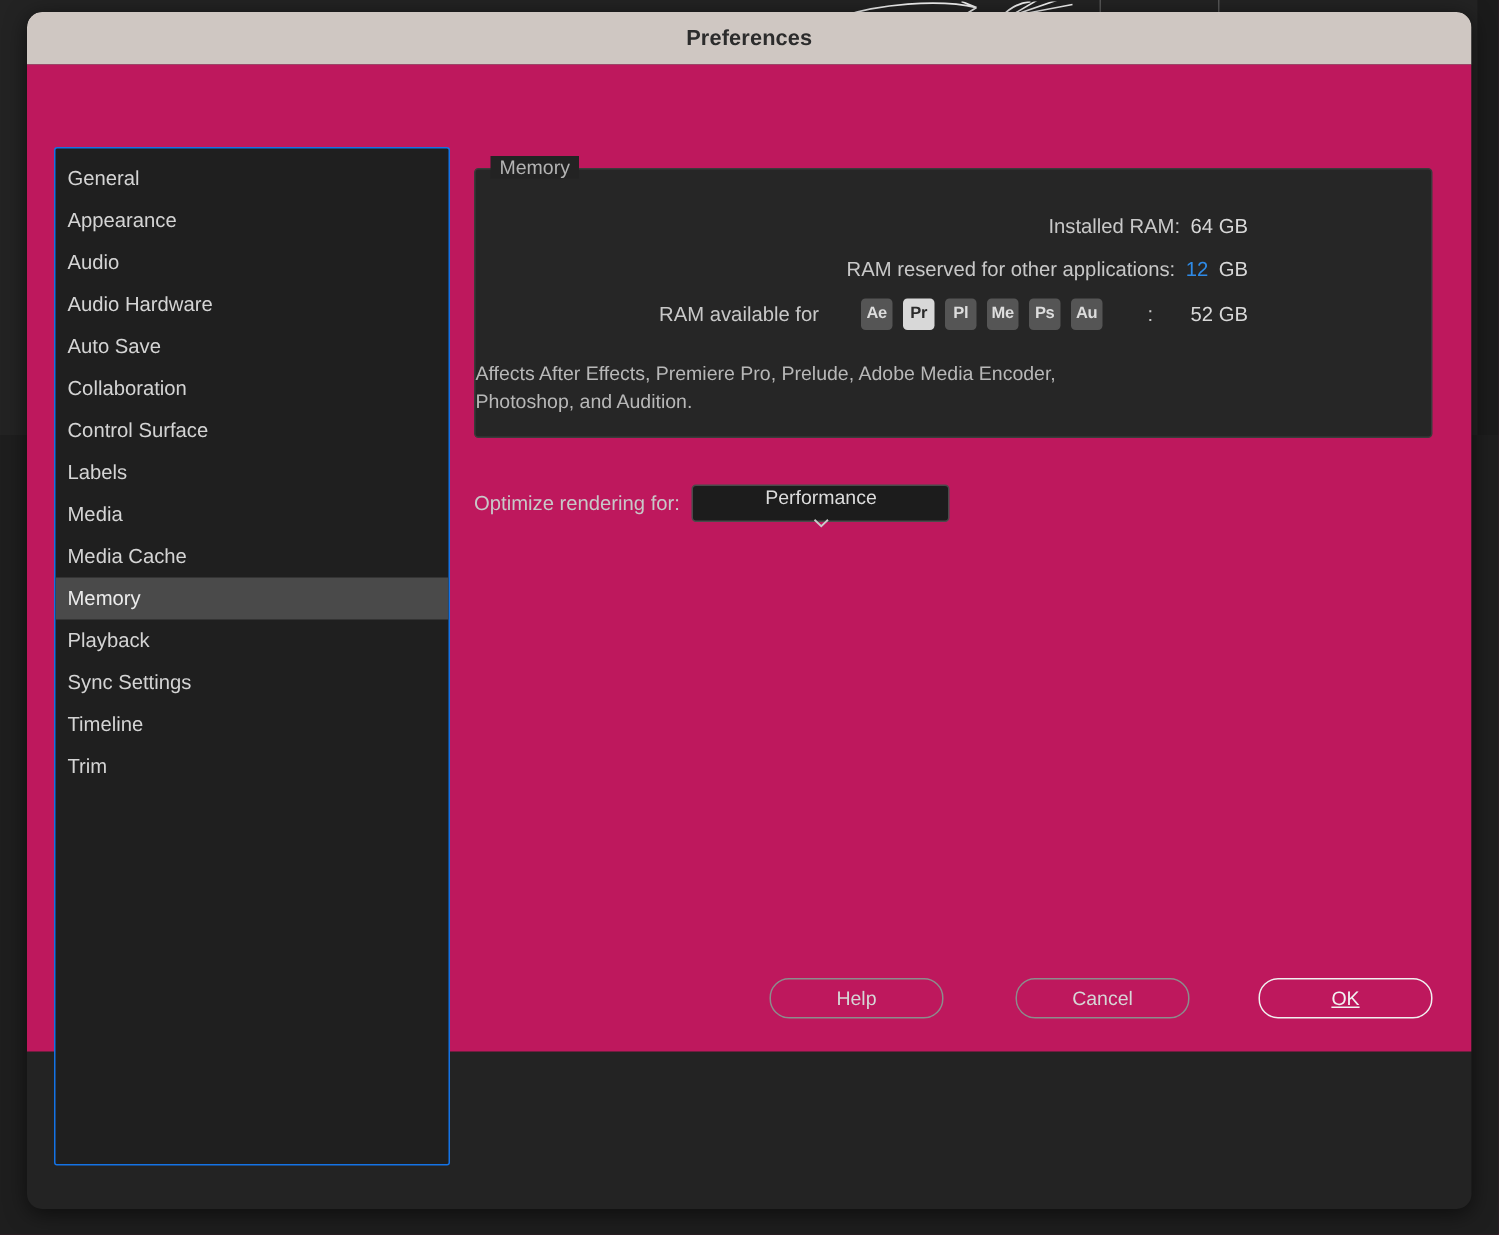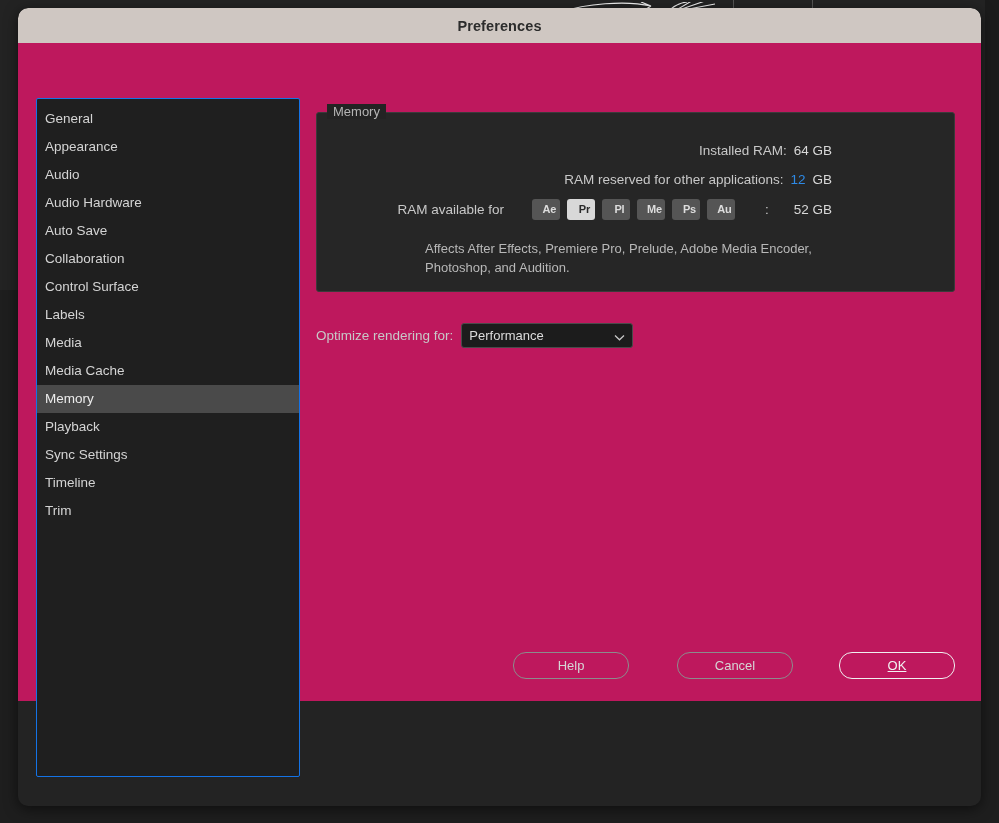--- a/index.html
+++ b/index.html
@@ -166,31 +166,29 @@
     height: 21px;
     border-radius: 3px;
     background: #555;
     color: #ddd;
     font-size: 11px;
     font-weight: bold;
     display: flex;
     align-items: center;
     justify-content: center;
     letter-spacing: -0.2px;
-    padding-left: 7px;
   }
   .app-badge.active {
     background: #d8d8d8;
     color: #2a2a2a;
   }
   .colon-sep { margin-left: 12px; color: #c8c8c8; }
 
   #memory-note {
     margin-top: 18px;
-    margin-left: 108px;
     width: 430px;
     font-size: 13px;
     line-height: 19px;
     color: #b8b8b8;
   }
 
   
   #optimize-row {
     display: flex;
     align-items: center;
@@ -206,20 +204,21 @@
     height: 25px;
     background: #1c1c1c;
     border: 1px solid #4a4a4a;
     border-radius: 3px;
     display: flex;
     align-items: center;
     justify-content: space-between;
     padding: 0 7px;
     box-sizing: border-box;
     cursor: default;
+    flex-direction: column;
   }
   #optimize-select-value {
     font-size: 13px;
     color: #dcdcdc;
   }
 
   
   #dialog-footer {
     position: absolute;
     right: 26px;

